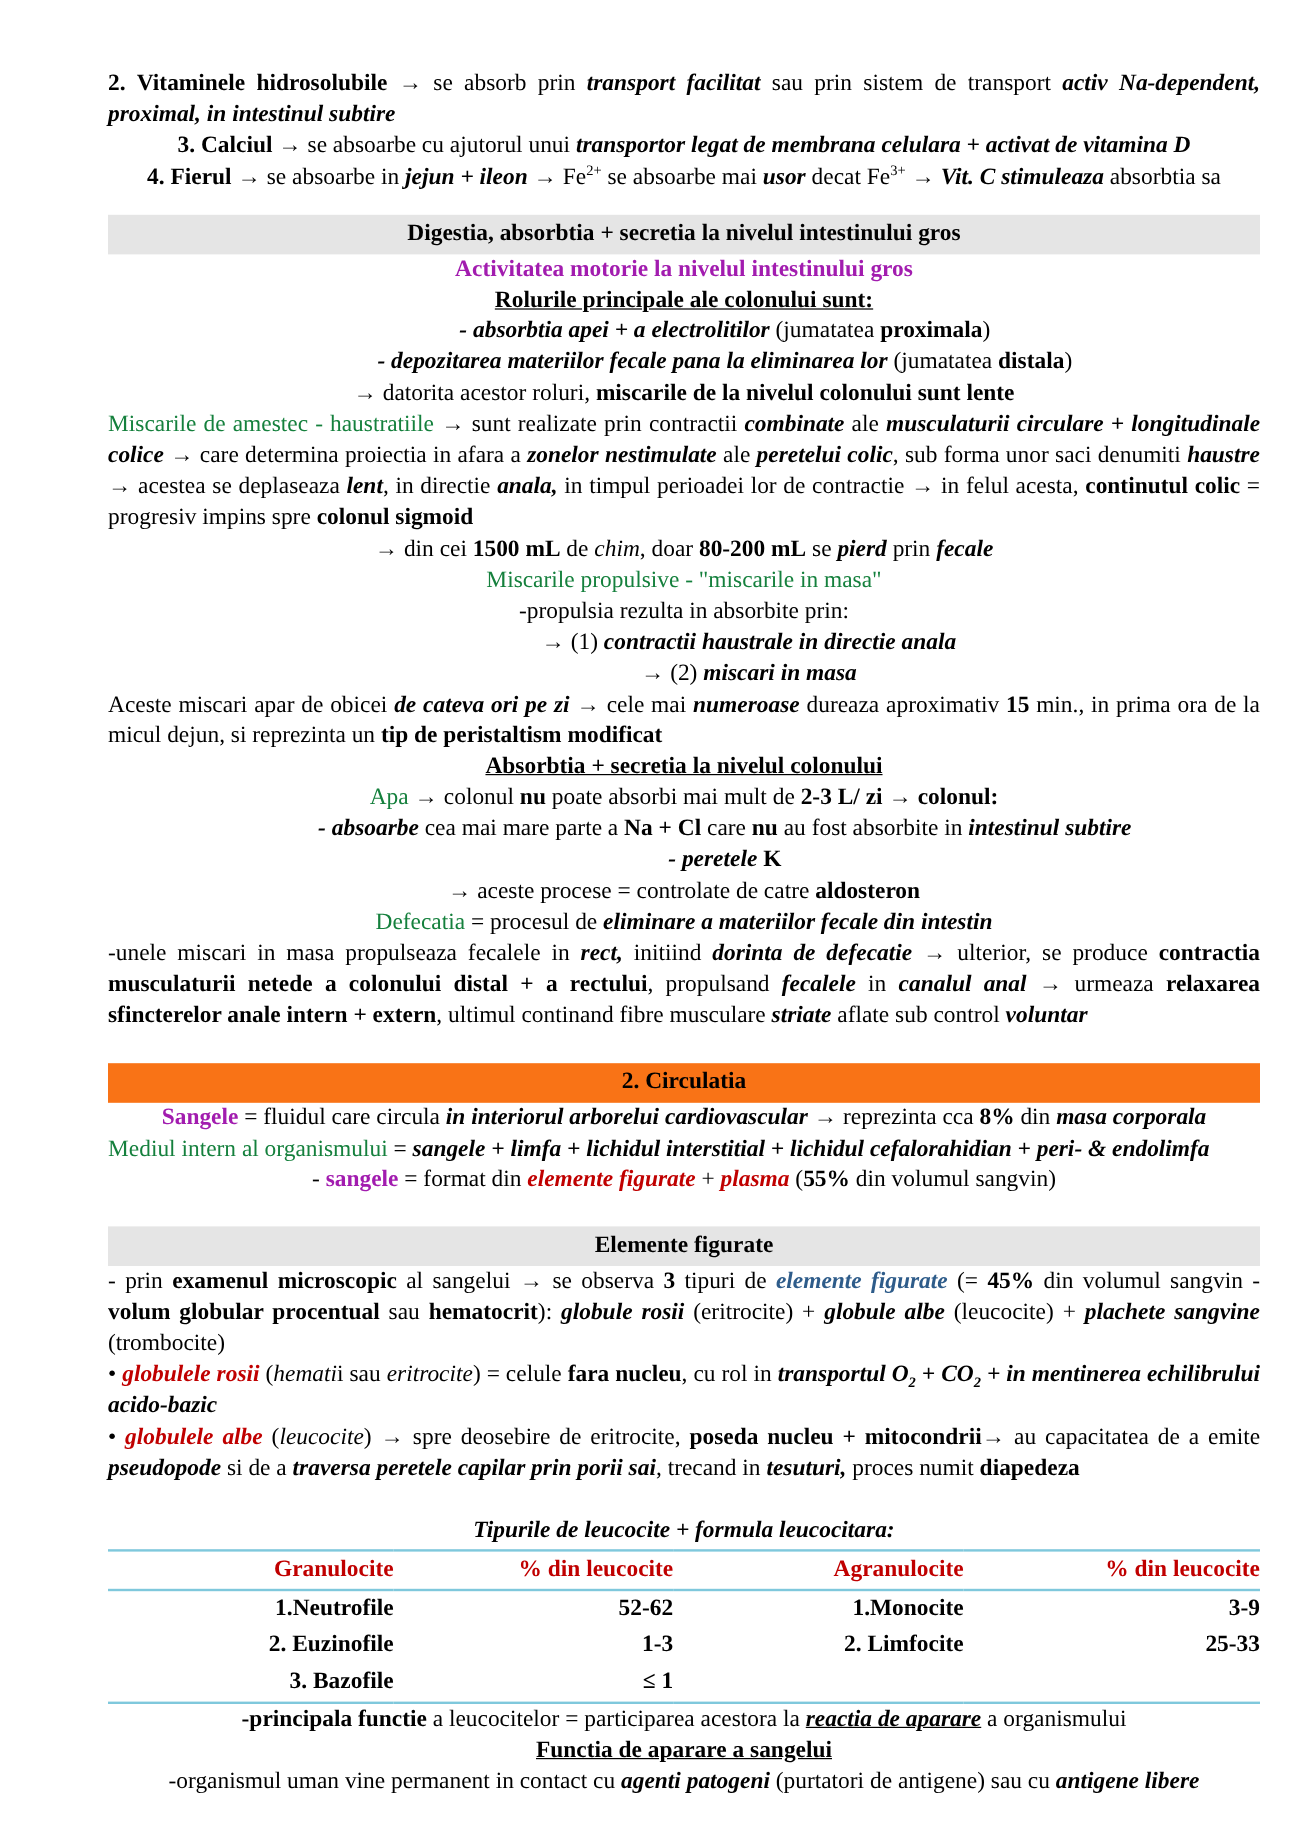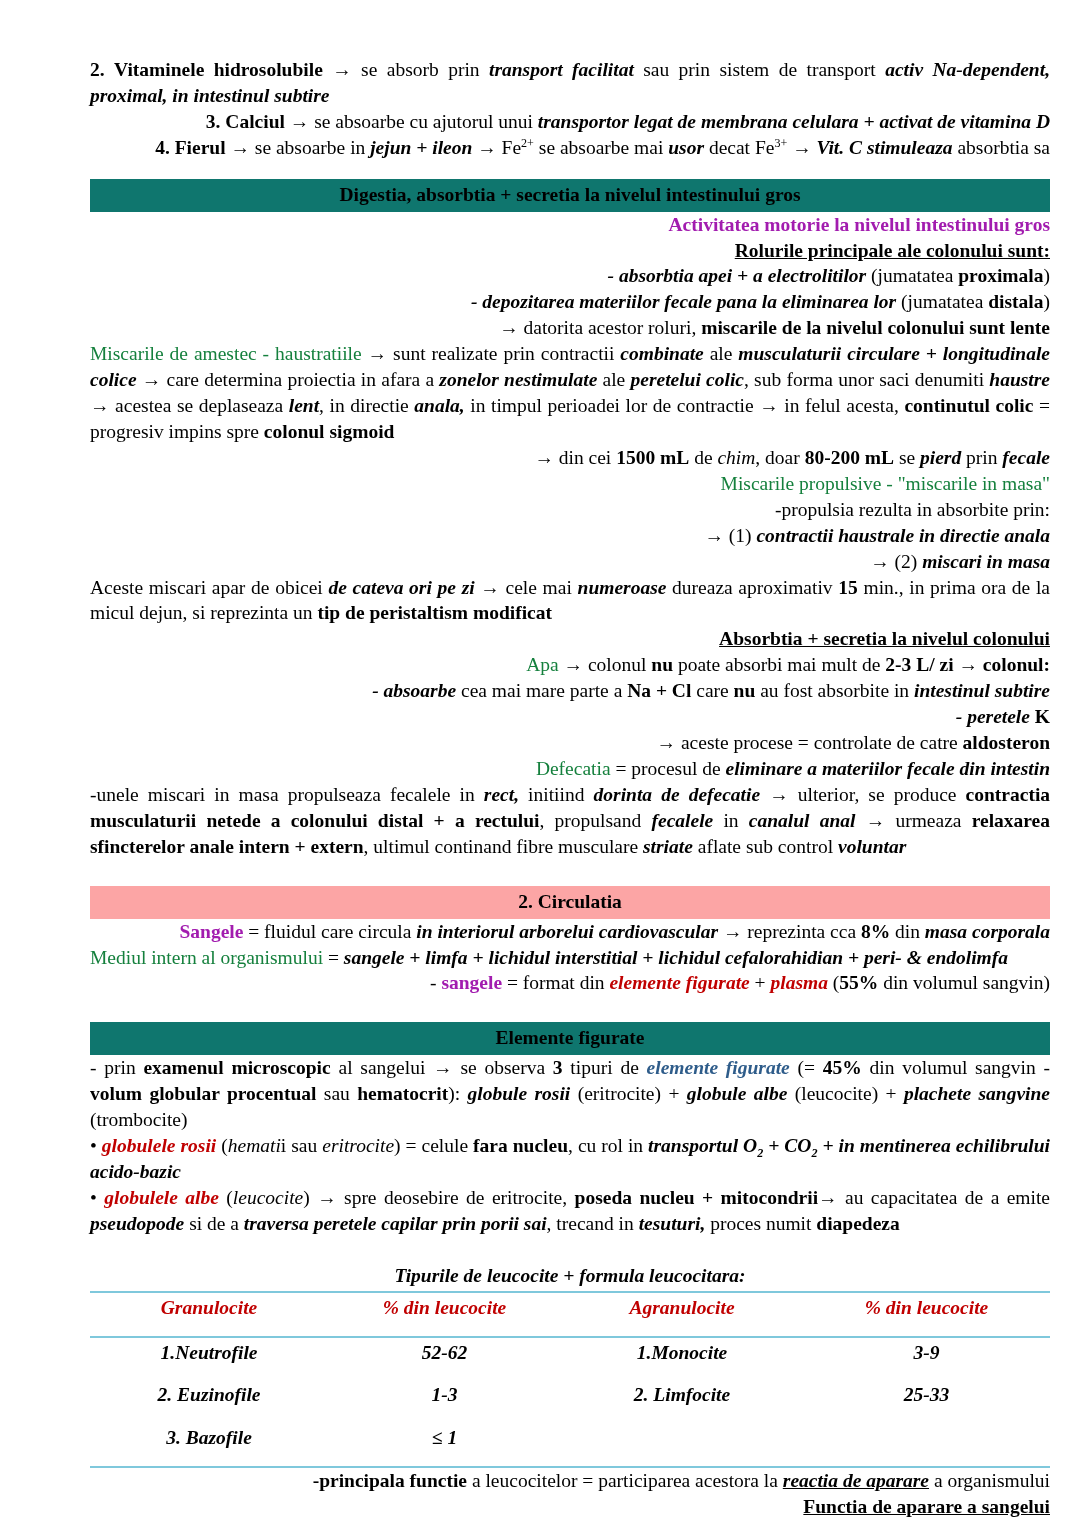--- a/index.html
+++ b/index.html
@@ -30,21 +30,21 @@
     width: 960px;
     margin-left: 28px;
   }
 
   
   .para {
     margin: 0;
     text-align: justify;
     text-justify: inter-word;
   }
-  .para.nojust { text-align: right; }
+  .para.nojust { text-align: center; }
   .indent1 { padding-left: 68px; }
   .indent2 { padding-left: 108px; }
 
   b, .b { font-weight: bold; }
   i, .i { font-style: italic; }
   .bi { font-weight: bold; font-style: italic; }
   .u  { text-decoration: underline; }
   .biu { font-weight: bold; font-style: italic; text-decoration: underline; }
   .redbi { color: #C00000; font-weight: bold; font-style: italic; }
   .bluebi { color: #2E5C8A; font-weight: bold; font-style: italic; }
@@ -57,44 +57,43 @@
   
   .banner {
     width: 960px;
     box-sizing: border-box;
     text-align: center;
     font-weight: bold;
     font-size: 19.5px;
     padding: 3px 0 4px 0;
     color: #000000;
   }
-  .banner-orange { background: #0f766e; }
-  .banner-yellow { background: #fca5a5; text-align: center; }
+  .banner-orange { background: #e5e5e5; }
+  .banner-yellow { background: #f97316; text-align: center; }
   .gap-m { height: 18px; }
   .gap-l { height: 26px; }
 
   
   .tbl-caption {
     text-align: center;
     font-weight: bold;
     font-style: italic;
     font-size: 19.5px;
     padding-bottom: 2px;
   }
   table.lt {
     width: 960px;
     border-collapse: collapse;
     font-size: 19.5px;
   }
   table.lt th, table.lt td {
-    padding: 2px 0 15px 0;
-    text-align: center;
+    padding: 2px 0 3px 0;
+    text-align: right;
     vertical-align: top;
     font-weight: bold;
-    font-style: italic;
   }
   table.lt thead th {
     color: #C00000;
   }
   table.lt tbody td.plain { font-weight: bold; }
   .bt { border-top: 2px solid #7FC8DC; }
   .bb { border-bottom: 2px solid #7FC8DC; }
   col.c1 { width: 238px; }
   col.c2 { width: 233px; }
   col.c3 { width: 242px; }

